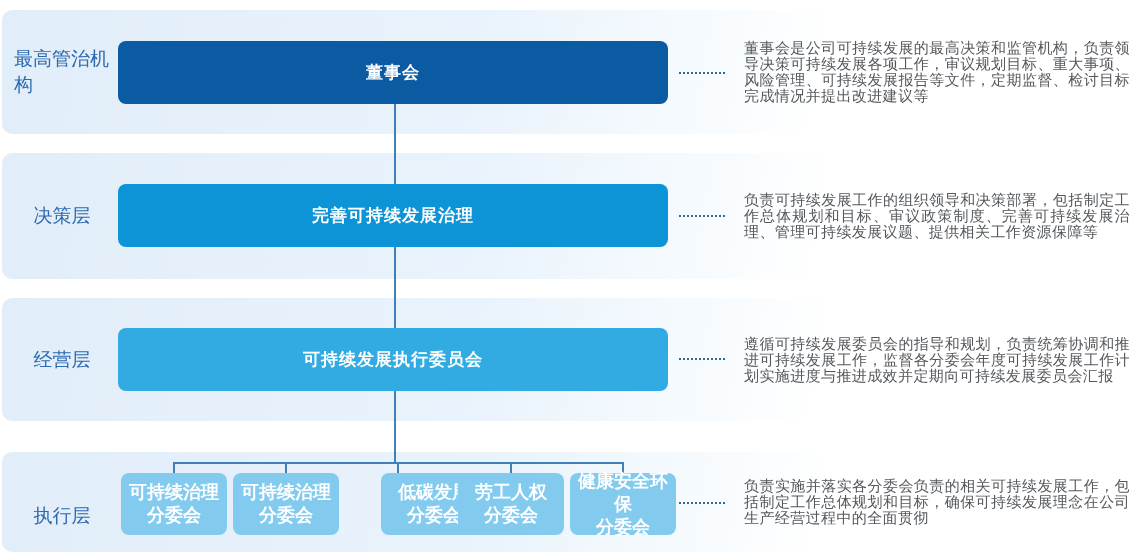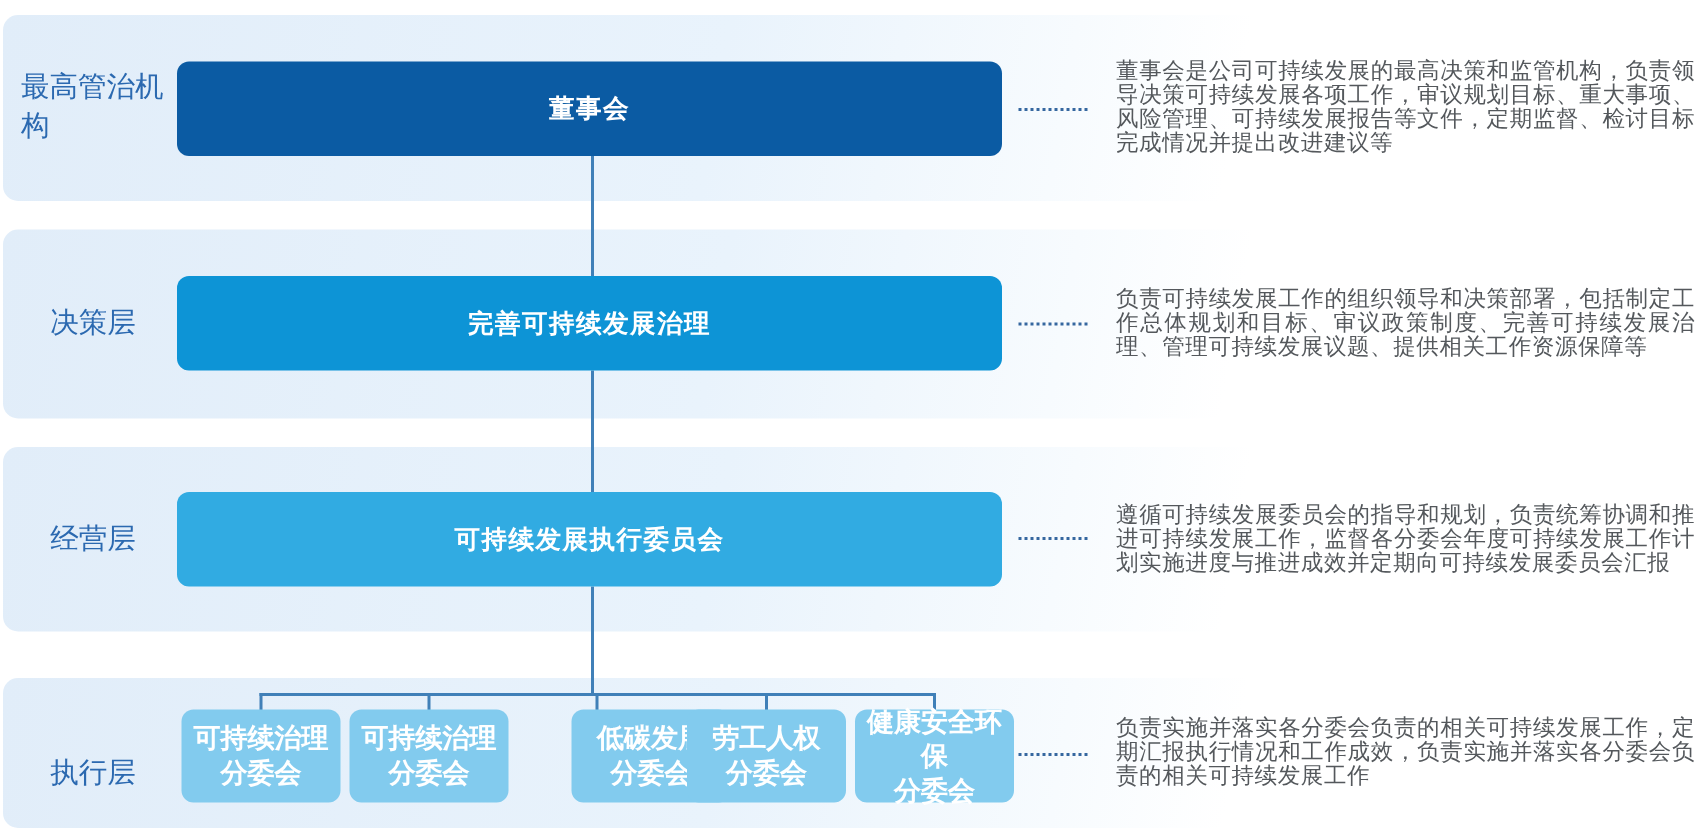--- a/index.html
+++ b/index.html
@@ -120,16 +120,16 @@
   <div class="desc p1">
     <p>董事会是公司可持续发展的最高决策和监管机构，负责领导决策可持续发展各项工作，审议规划目标、重大事项、风险管理、可持续发展报告等文件，定期监督、检讨目标完成情况并提出改进建议等</p>
   </div>
   <div class="desc p2">
     <p>负责可持续发展工作的组织领导和决策部署，包括制定工作总体规划和目标、审议政策制度、完善可持续发展治理、管理可持续发展议题、提供相关工作资源保障等</p>
   </div>
   <div class="desc p3">
     <p>遵循可持续发展委员会的指导和规划，负责统筹协调和推进可持续发展工作，监督各分委会年度可持续发展工作计划实施进度与推进成效并定期向可持续发展委员会汇报</p>
   </div>
   <div class="desc p4">
-    <p>负责实施并落实各分委会负责的相关可持续发展工作，定期汇报执行情况和工作成效，负责实施并落实各分委会负责的相关可持续发展工作</p>
+    <p>负责实施并落实各分委会负责的相关可持续发展工作，包括制定工作总体规划和目标，确保可持续发展理念在公司生产经营过程中的全面贯彻</p>
   </div>
 
 </div>
 
 </body></html>

